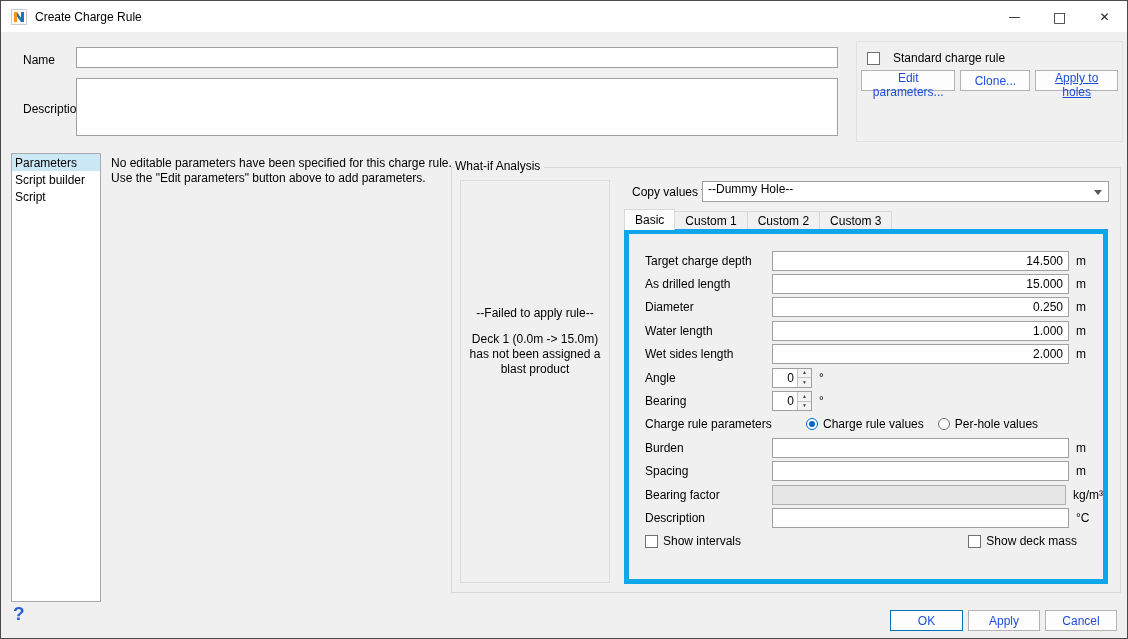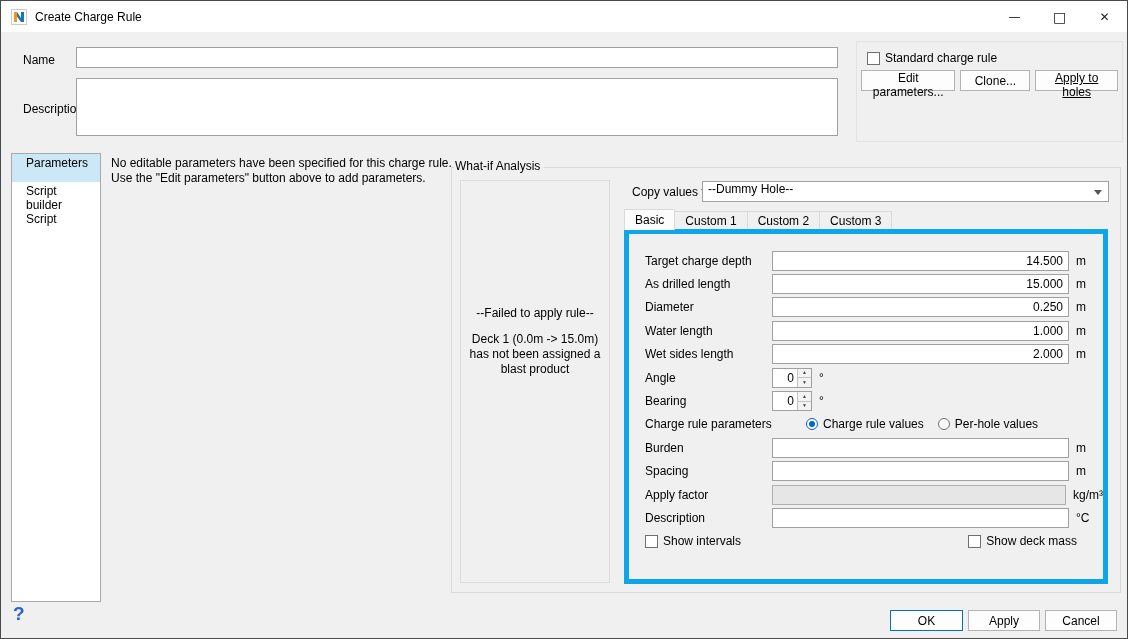--- a/index.html
+++ b/index.html
@@ -23,32 +23,32 @@
   
   .lab { position:absolute; color:#000; }
   .txt {
     position:absolute; background:#fff; border:1px solid #a0a0a0; font-family:"Liberation Sans",sans-serif;
     font-size:12px; padding:1px 4px; outline:none;
   }
   #name-input { left:75px; top:46px; width:762px; height:21px; }
   #desc-input { left:75px; top:77px; width:762px; height:58px; resize:none; }
 
   .top-right-group { position:absolute; left:855px; top:40px; width:267px; height:101px; border:1px solid #e2e2e2; }
-  .chk-row { position:absolute; display:flex; align-items:center; gap:5px; }
+  .chk-row { position:absolute; display:flex; align-items:center; gap:13px; }
   .checkbox { width:13px; height:13px; border:1px solid #707070; background:#fff; flex:0 0 auto; }
   .tr-buttons { position:absolute; left:4px; top:28px; right:4px; display:flex; gap:5px; }
   .btn {
     background:#fdfdfd; border:1px solid #b3b3b3; font-family:"Liberation Sans",sans-serif;
-    font-size:12px; height:21px; padding:0 6px; color:#000000; cursor:default;
+    font-size:12px; height:21px; padding:0 6px; color:#1d4ed8; cursor:default;
   }
   .btn-edit-params { width:96px; } .btn-clone { width:71px; } .btn-apply-holes { width:84px;text-decoration:underline; }
 
   
   .sidebar { position:absolute; left:10px; top:152px; width:90px; height:449px; background:#fff; border:1px solid #a9a9a9; }
-  .side-item { padding:2px 14px; height:28px; line-height:14px; cursor:default; }
+  .side-item { padding:2px 3px; height:17px; line-height:14px; cursor:default; }
   .side-item.selected { background:#cce8f6; }
 
   
   .params-msg { position:absolute; left:110px; top:155px; width:345px; line-height:15px; }
 
   
   .whatif { position:absolute; left:450px; top:166px; width:670px; height:426px; border:1px solid #d9d9d9; }
   .group-label { position:absolute; top:-9px; left:2px; background:#f0f0f0; padding:0 4px 0 1px; }
 
   .wi-status {
@@ -257,21 +257,21 @@
         <span class="funit">m</span>
       </div>
 
       <div class="frow">
         <span class="flabel">Spacing</span>
         <input class="finput" value="" style="">
         <span class="funit">m</span>
       </div>
 
       <div class="frow">
-        <span class="flabel">Apply factor</span>
+        <span class="flabel">Bearing factor</span>
         <input class="finput disabled" disabled="" value="" style="">
         <span class="funit">kg/m³</span>
       </div>
 
       <div class="frow">
         <span class="flabel">Description</span>
         <input class="finput" value="" style="">
         <span class="funit">°C</span>
       </div>
 

